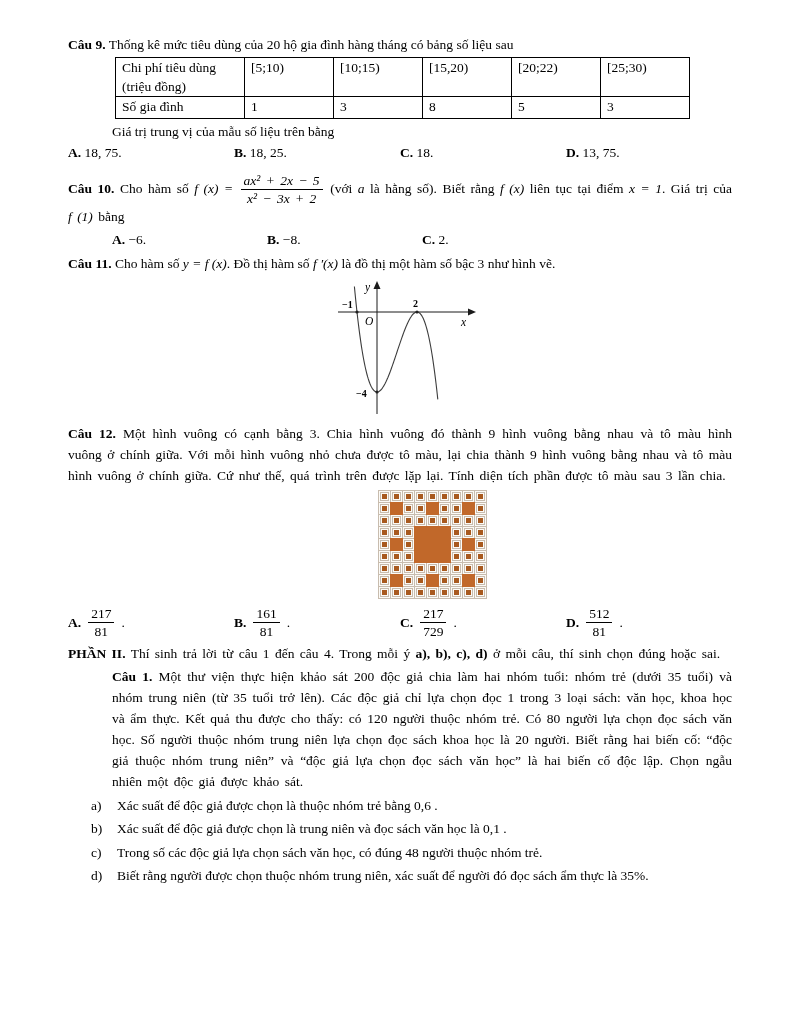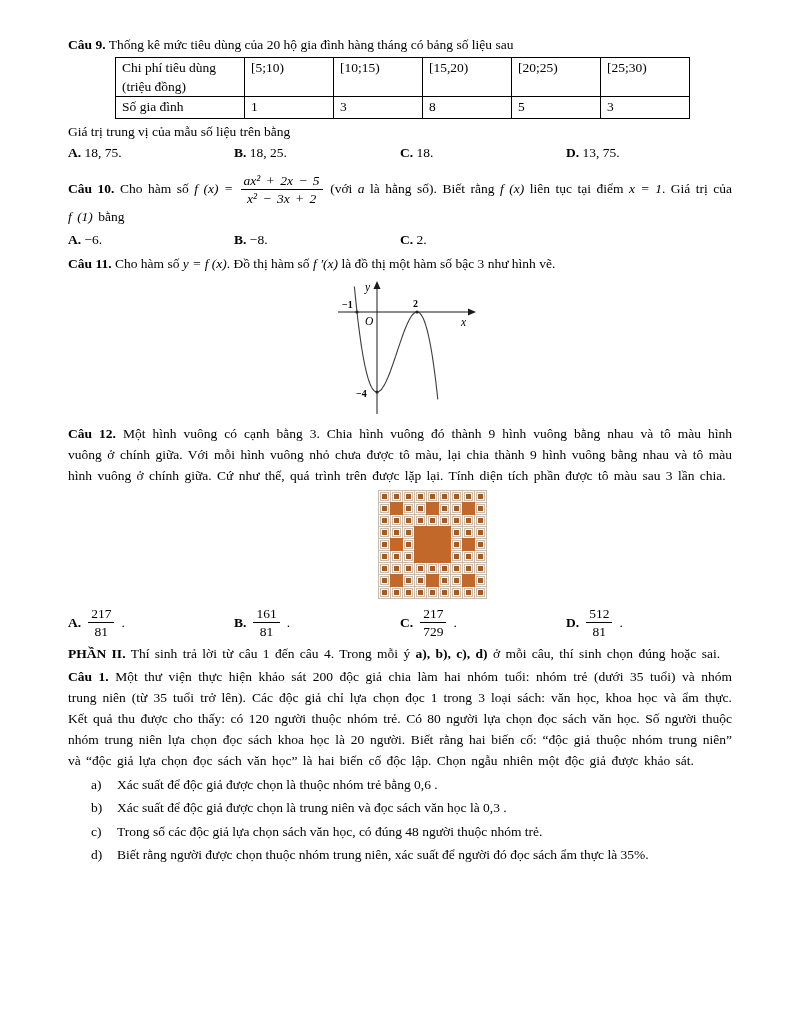--- a/index.html
+++ b/index.html
@@ -41,21 +41,21 @@
   }
   .cell{position:relative;}
   .cell .dot{position:absolute;left:3px;top:3px;width:5px;height:5px;}
   
   .opts-frac{display:grid;grid-template-columns:repeat(4,1fr);align-items:center;margin:7px 0 0;}
   .optf{display:flex;align-items:center;gap:5px;}
   
   .itm{display:flex;margin-top:2.5px;padding-left:23px;}
   .itm .mk{flex:0 0 26px;}
   
-  .mt2{margin-top:2px;}  .mt3{margin-top:3px;}  .mt4{margin-top:4px;}  .mt10{margin-top:10px;}
+  .mt2{margin-top:2px;margin-left:44px;}  .mt3{margin-top:3px;}  .mt4{margin-top:4px;}  .mt10{margin-top:10px;}
 </style>
 </head>
 <body>
 
 <div class="page">
 
   <p>
     <b class="lbl">Câu 9.</b>
     <span>Thống kê mức tiêu dùng của 20 hộ gia đình hàng tháng có bảng số liệu sau</span>
   </p>
@@ -63,21 +63,21 @@
   <table class="freq">
     <tbody>
     <tr class="r1">
       <td class="hcol">
         <div>Chi phí tiêu dùng</div>
         <div>(triệu đồng)</div>
       </td>
       <td class="dcol">[5;10)</td>
       <td class="dcol">[10;15)</td>
       <td class="dcol">[15,20)</td>
-      <td class="dcol">[20;25)</td>
+      <td class="dcol">[20;22)</td>
       <td class="dcol">[25;30)</td>
     </tr>
     <tr class="r2">
       <td class="hcol">Số gia đình</td>
       <td class="dcol">1</td>
       <td class="dcol">3</td>
       <td class="dcol">8</td>
       <td class="dcol">5</td>
       <td class="dcol">3</td>
     </tr>
@@ -406,21 +406,21 @@
     <b class="lbl">Câu 1.</b>
     <span>Một thư viện thực hiện khảo sát 200 độc giả chia làm hai nhóm tuổi: nhóm trẻ (dưới 35 tuổi) và nhóm trung niên (từ 35 tuổi trở lên). Các độc giả chỉ lựa chọn đọc 1 trong 3 loại sách: văn học, khoa học và ẩm thực. Kết quả thu được cho thấy: có 120 người thuộc nhóm trẻ. Có 80 người lựa chọn đọc sách văn học. Số người thuộc nhóm trung niên lựa chọn đọc sách khoa học là 20 người. Biết rằng hai biến cố: “độc giả thuộc nhóm trung niên” và “độc giả lựa chọn đọc sách văn học” là hai biến cố độc lập. Chọn ngẫu nhiên một độc giả được khảo sát.</span>
   </p>
 
   <div class="itm">
     <span class="mk">a)</span>
     <span>Xác suất để độc giả được chọn là thuộc nhóm trẻ bằng 0,6 .</span>
   </div>
   <div class="itm">
     <span class="mk">b)</span>
-    <span>Xác suất để độc giả được chọn là trung niên và đọc sách văn học là 0,3 .</span>
+    <span>Xác suất để độc giả được chọn là trung niên và đọc sách văn học là 0,1 .</span>
   </div>
   <div class="itm">
     <span class="mk">c)</span>
     <span>Trong số các độc giả lựa chọn sách văn học, có đúng 48 người thuộc nhóm trẻ.</span>
   </div>
   <div class="itm">
     <span class="mk">d)</span>
     <span>Biết rằng người được chọn thuộc nhóm trung niên, xác suất để người đó đọc sách ẩm thực là 35%.</span>
   </div>
 

